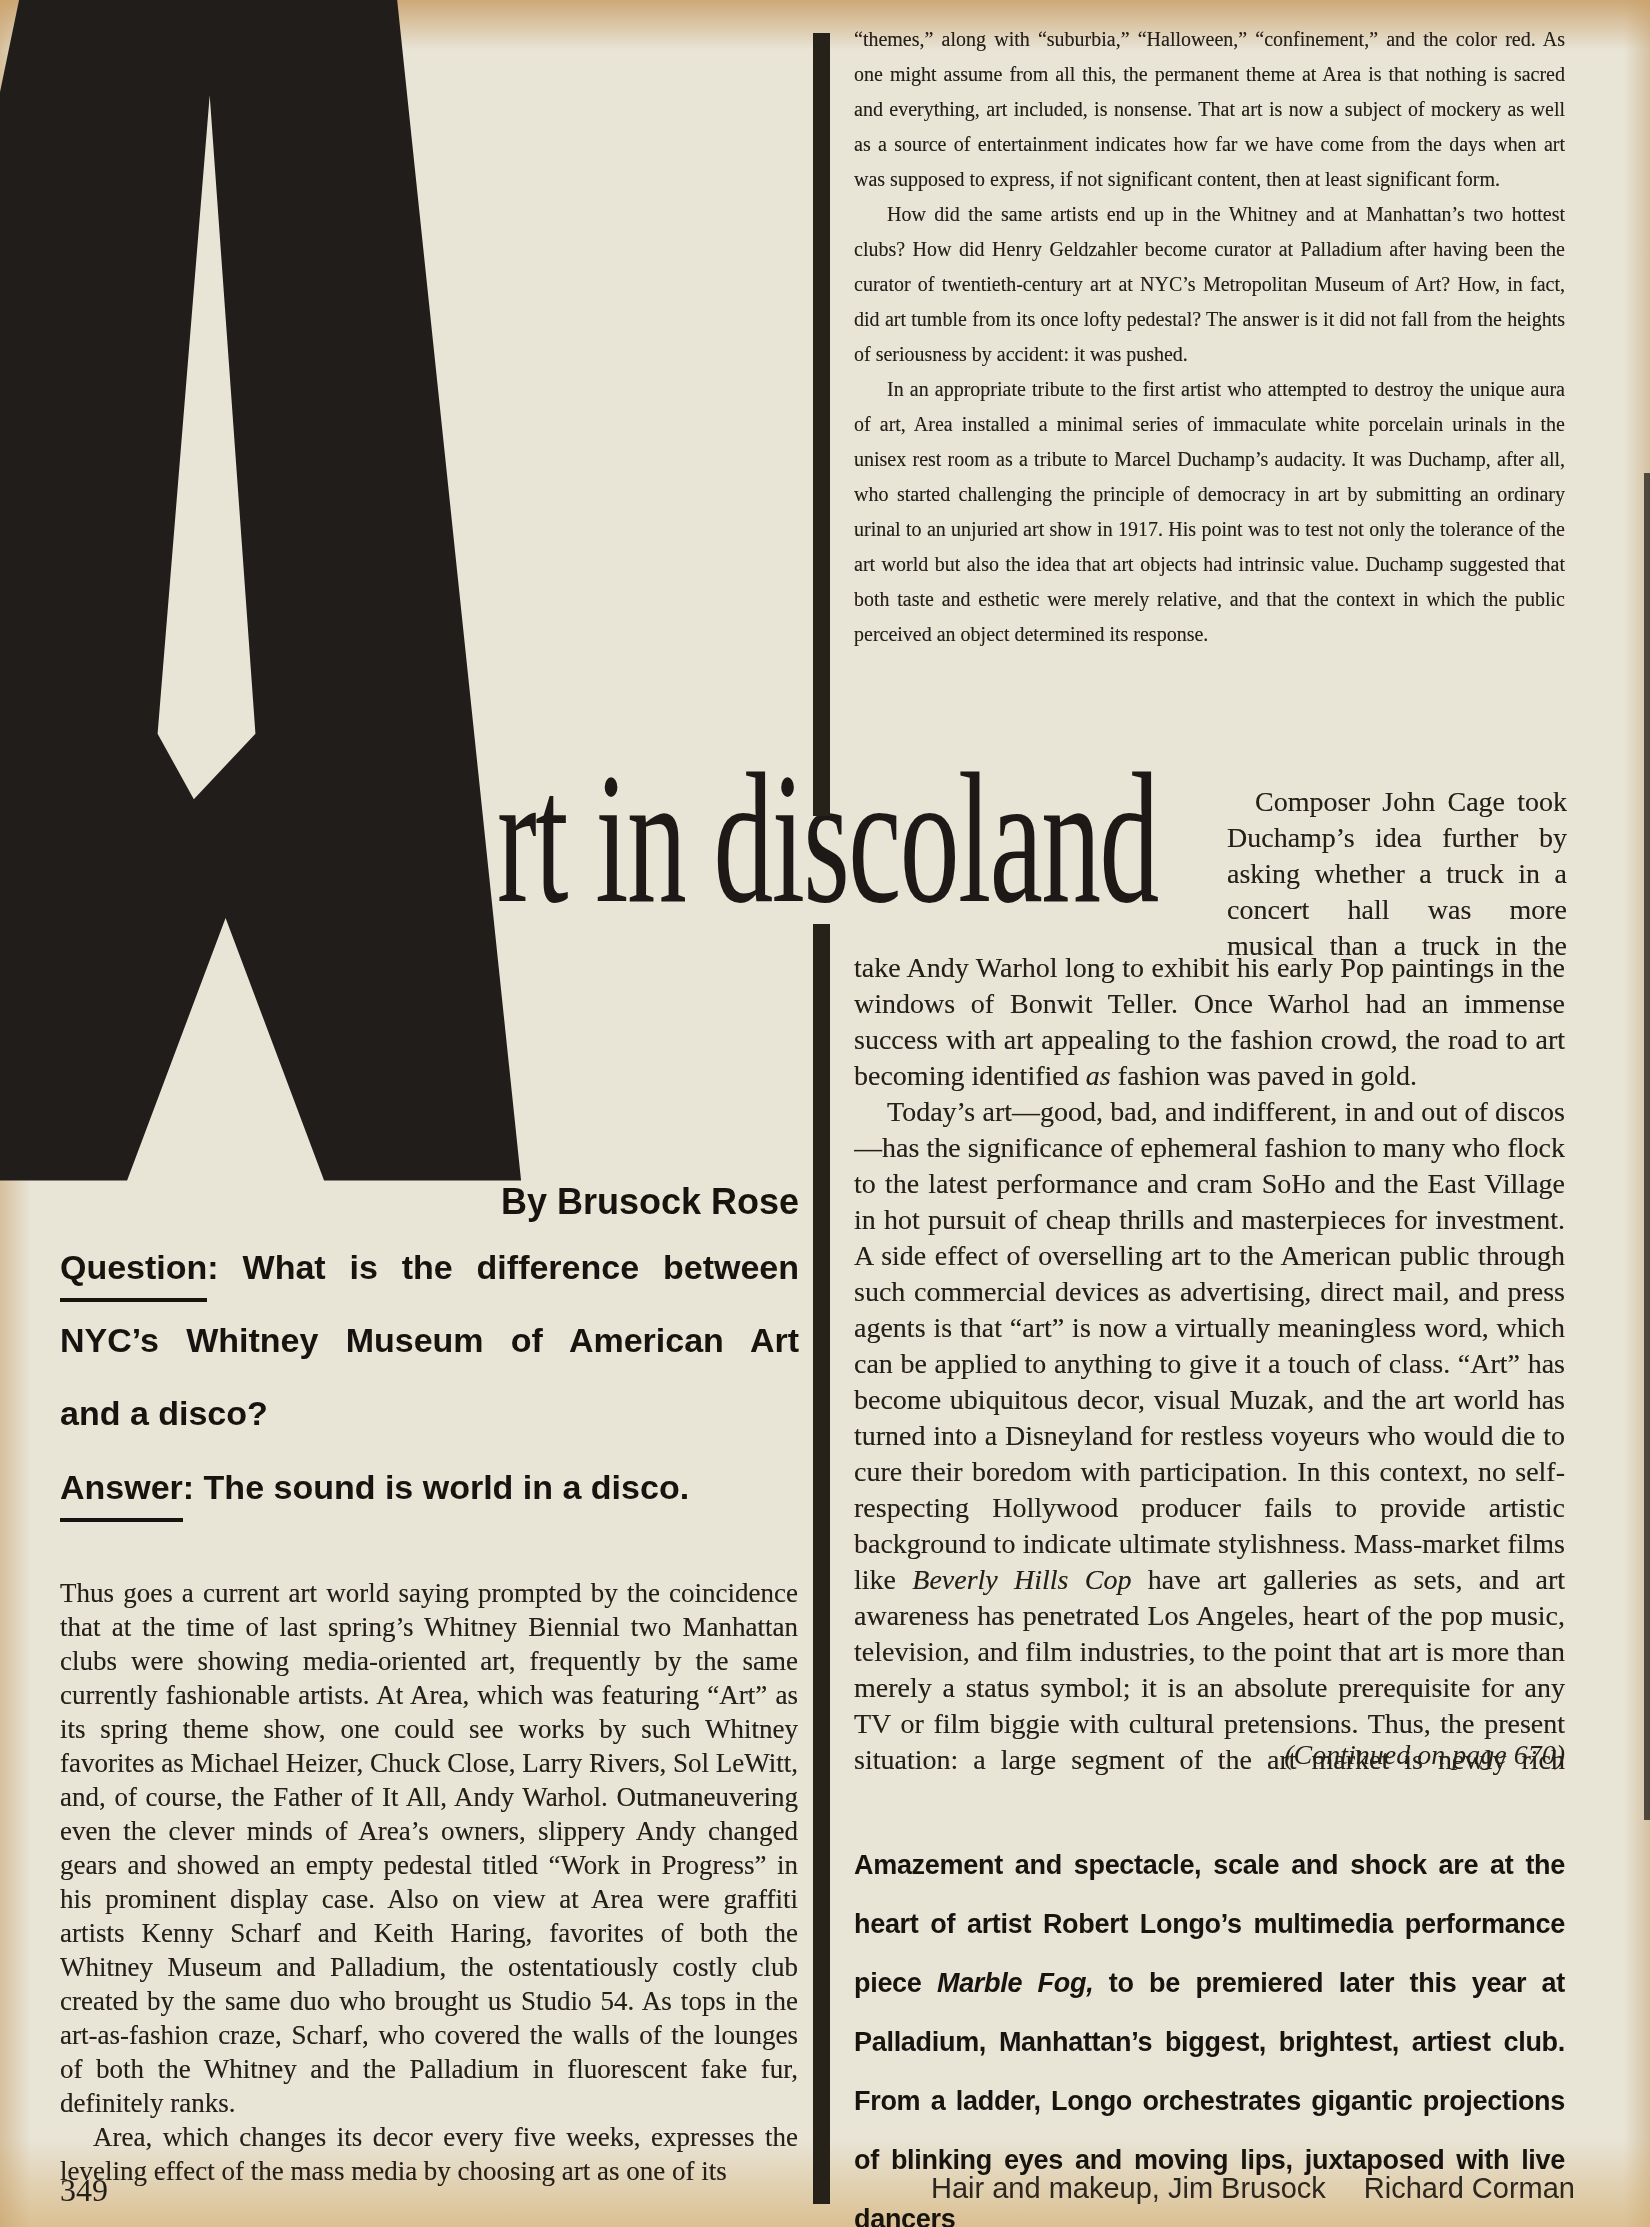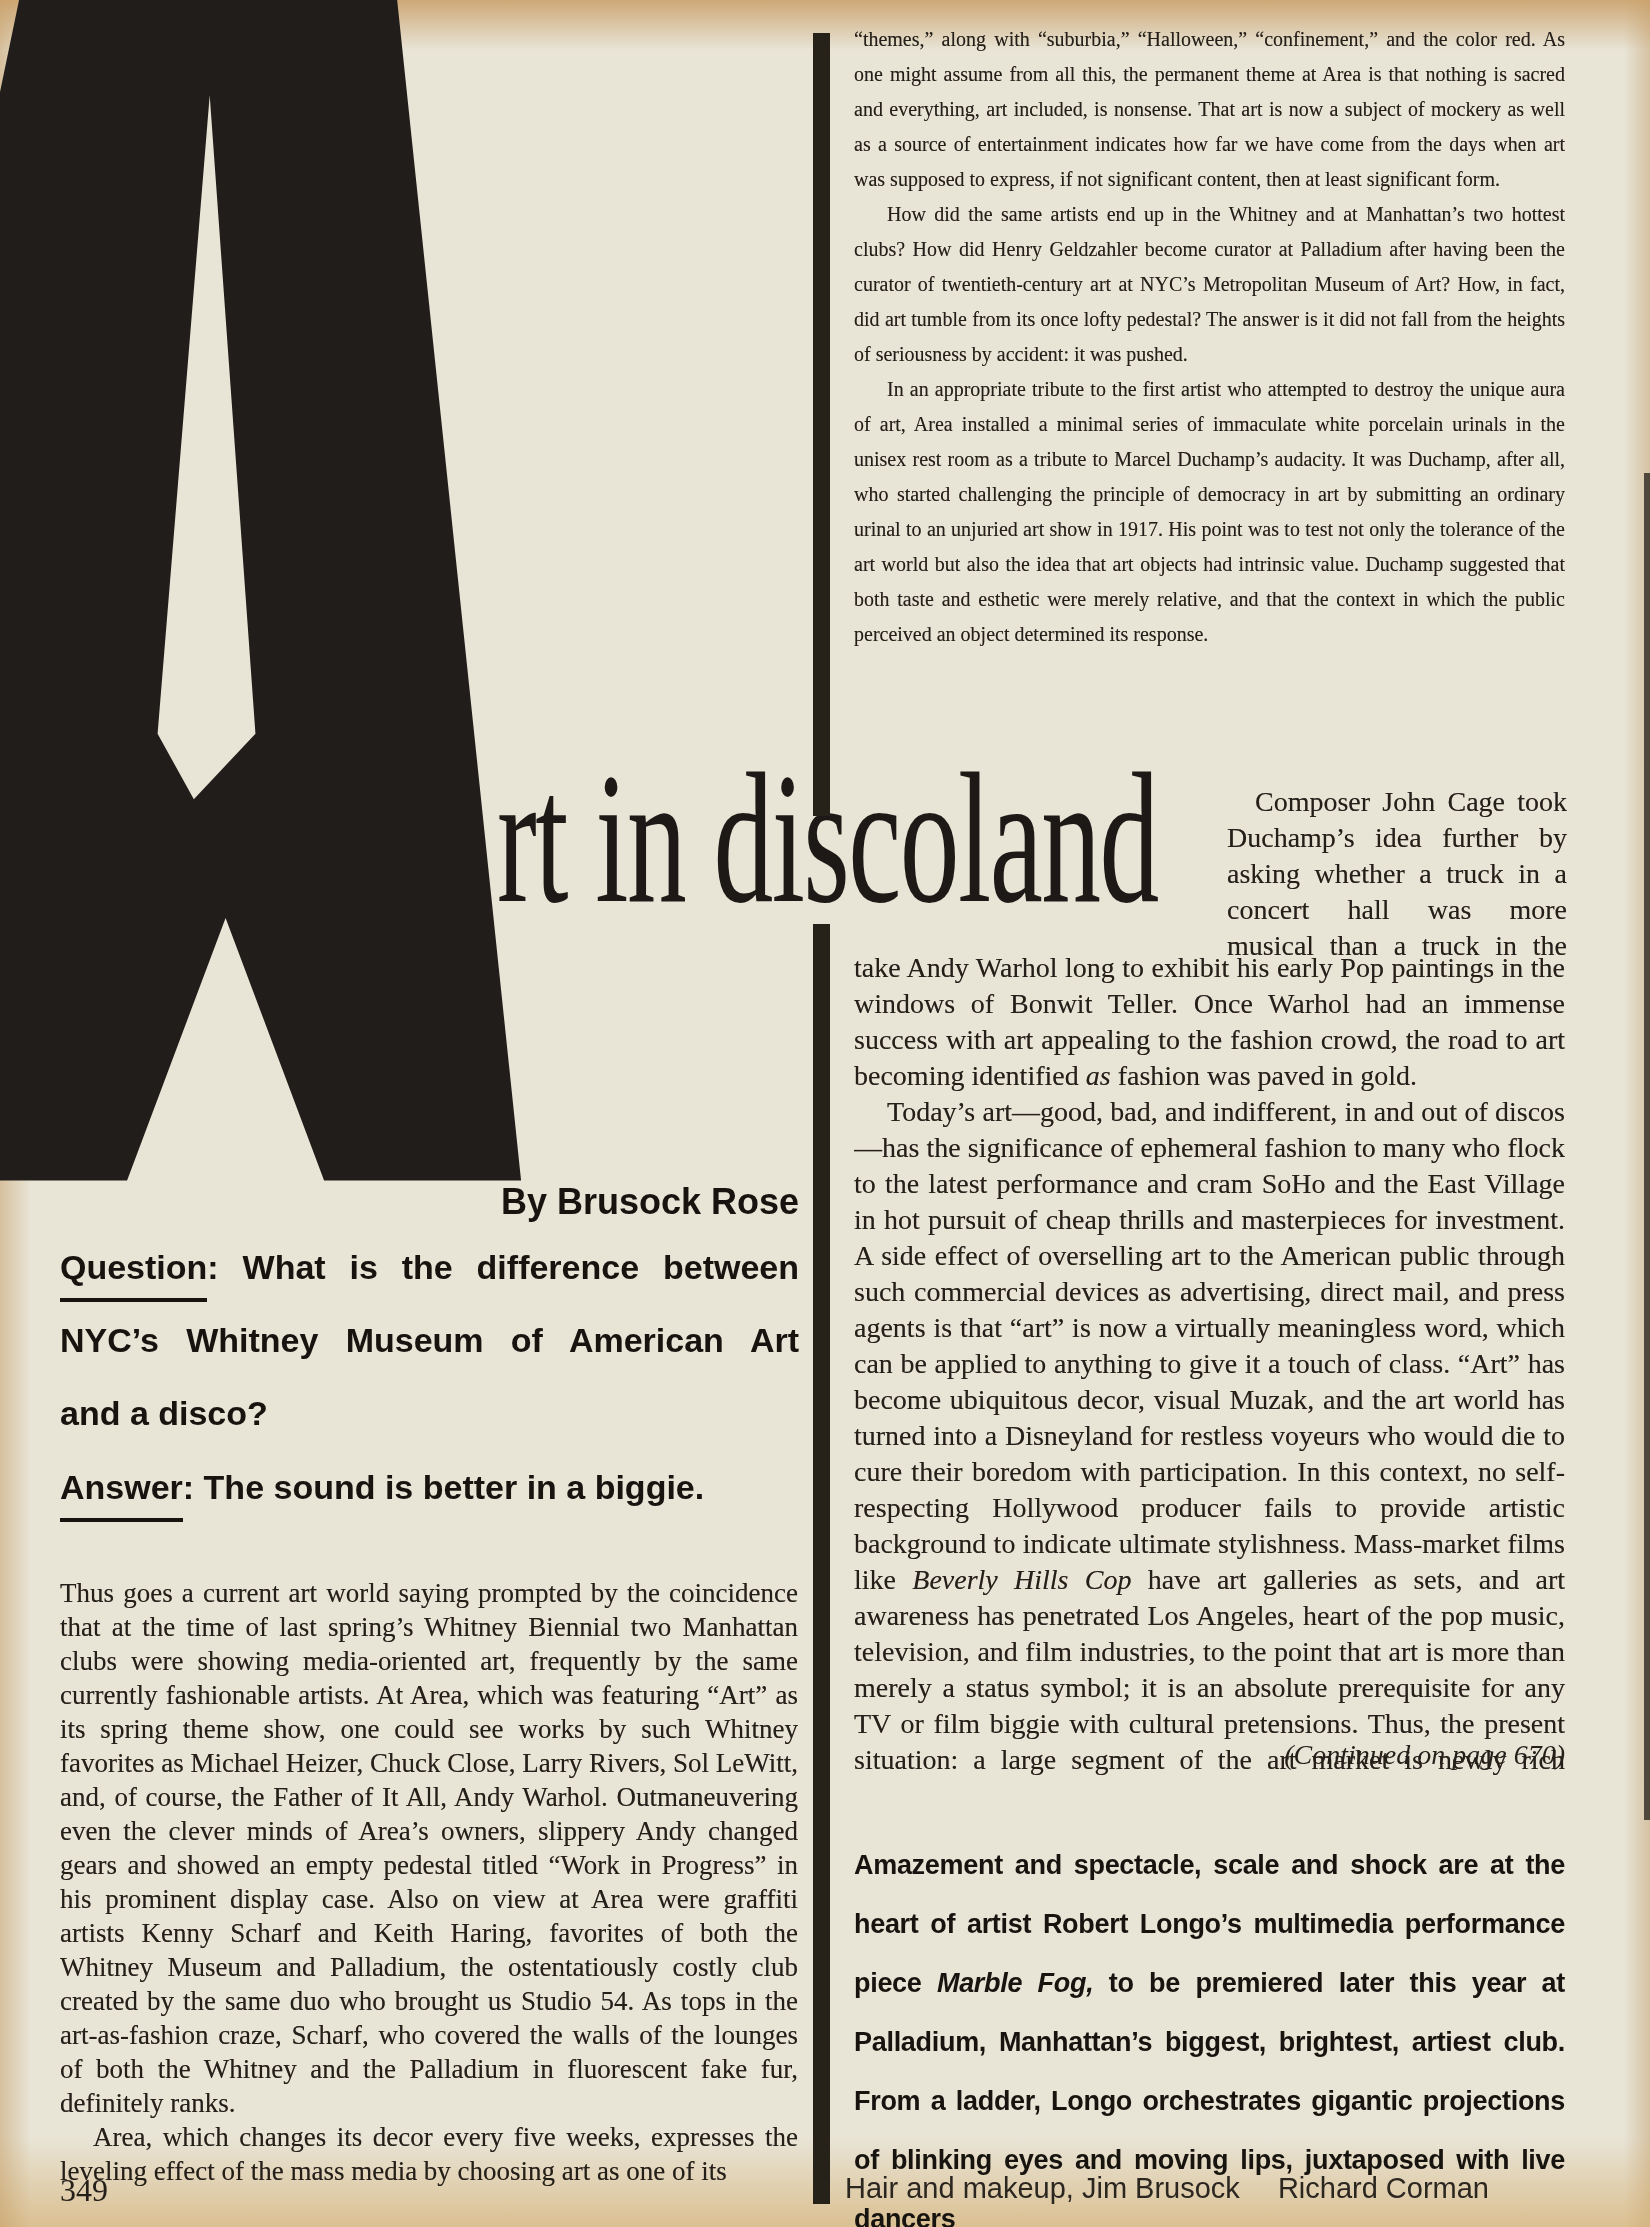--- a/index.html
+++ b/index.html
@@ -50,21 +50,21 @@
   .vrule{left:813px; width:17px; background:#262119;}
   .vrule1{top:33px; height:783px;}
   .vrule2{top:924px; height:1280px;}
   .edge-strip{left:1644px; top:473px; width:6.4px; height:1347px; background:#2e2820; opacity:.8;}
   
   .feature{left:854px; top:1836px; width:711px; height:362px;
            font-family:"Liberation Sans", sans-serif; font-weight:700;
            font-size:27px; line-height:59px; letter-spacing:-0.3px;
            text-align:justify; text-align-last:justify; color:#17130f;}
   .pagenum{left:60px; top:2172px; font-size:32px; color:#241f19;}
-  .credits{left:845px; top:2172px; width:730px; 
+  .credits{left:845px; top:2172px; width:730px; text-align:right;
            font-family:"Liberation Sans", sans-serif; font-size:29px; color:#2b2620;
            letter-spacing:0px;}
   .credits .gap{display:inline-block; width:38px;}
   i{font-style:italic;}
 </style>
 </head>
 <body>
 
 <div class="page">
 
@@ -79,21 +79,21 @@
   </div>
 
   <div class="abs sansbold byline">By Brusock Rose</div>
 
   <div class="abs sansbold qa-line qa-just" style="top:1248px;">
     <span class="qa-underline">Question</span><span>: What is the difference between</span>
   </div>
   <div class="abs sansbold qa-line" style="top:1394px;">and a disco?</div>
   <div class="abs sansbold qa-line qa-just" style="top:1321px;">NYC’s Whitney Museum of American Art</div>
   <div class="abs sansbold qa-line" style="top:1468px;">
-    <span class="qa-underline">Answer</span><span>: The sound is better in a biggie.</span>
+    <span class="qa-underline">Answer</span><span>: The sound is world in a disco.</span>
   </div>
 
   <div class="abs bodytext leftcol">
     <p>Thus goes a current art world saying prompted by the coincidence that at the time of last spring’s Whitney Biennial two Manhattan clubs were showing media-oriented art, frequently by the same currently fashionable artists. At Area, which was featuring “Art” as its spring theme show, one could see works by such Whitney favorites as Michael Heizer, Chuck Close, Larry Rivers, Sol LeWitt, and, of course, the Father of It All, Andy Warhol. Outmaneuvering even the clever minds of Area’s owners, slippery Andy changed gears and showed an empty pedestal titled “Work in Progress” in his prominent display case. Also on view at Area were graffiti artists Kenny Scharf and Keith Haring, favorites of both the Whitney Museum and Palladium, the ostentatiously costly club created by the same duo who brought us Studio 54. As tops in the art-as-fashion craze, Scharf, who covered the walls of the lounges of both the Whitney and the Palladium in fluorescent fake fur, definitely ranks.</p>
     <p class="indent">Area, which changes its decor every five weeks, expresses the leveling effect of the mass media by choosing art as one of its</p>
   </div>
 
   <div class="abs vrule vrule1"></div>
   <div class="abs vrule vrule2"></div>
   <div class="abs edge-strip"></div>

